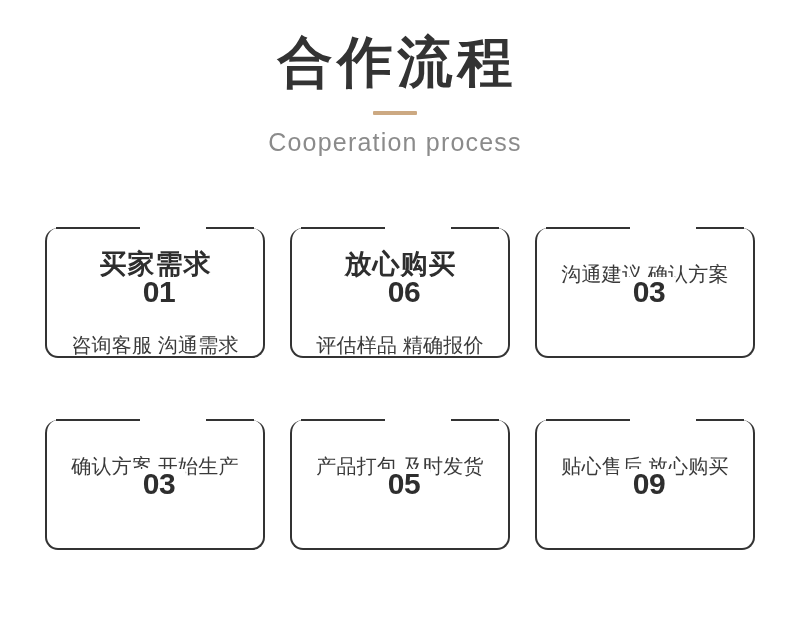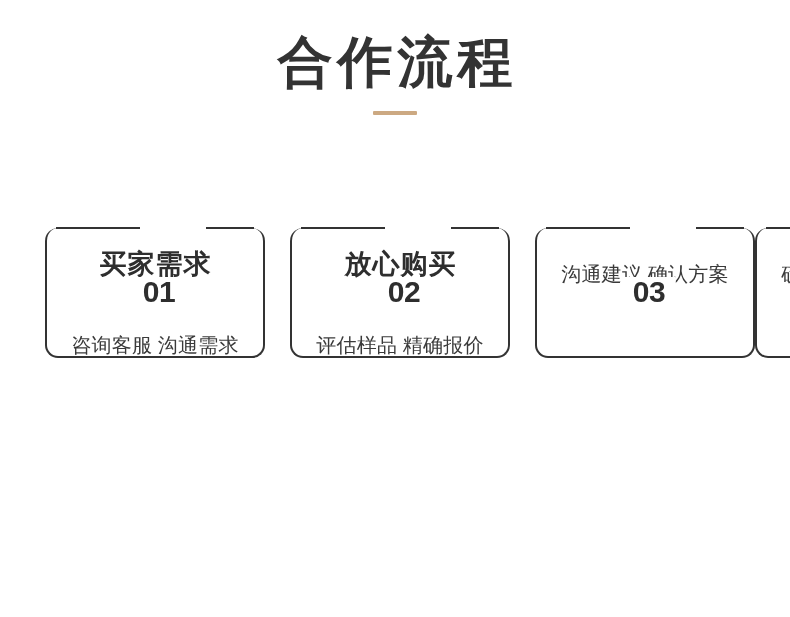--- a/index.html
+++ b/index.html
@@ -48,22 +48,22 @@
     line-height: 1.1;
   }
 
   
   .grid {
     position: absolute;
     left: 45px;
     top: 214px;
     width: 710px;
     display: flex;
-    flex-direction: row;
-    row-gap: 106px;
+    flex-direction: column;
+    row-gap: 48px;
   }
   .grid-row {
     display: flex;
     column-gap: 25px;
   }
 
   .card {
     position: relative;
     width: 220px;
     height: 130px;
@@ -133,20 +133,21 @@
     margin: 13px 0 0 0;
     white-space: nowrap;
   }
 </style>
 </head>
 <body>
 
 <div class="header">
   <h1 class="page-title">合作流程</h1>
   <div class="title-divider"></div>
+  <p class="page-subtitle">Cooperation process</p>
 </div>
 
 <div class="grid">
 
   <div class="grid-row">
 
     <div class="card">
       <div class="card-top">
         <span class="card-top-seg left"></span>
         <span class="card-top-seg right"></span>
@@ -156,21 +157,21 @@
         <p class="card-title">买家需求</p>
         <p class="card-desc">咨询客服 沟通需求</p>
       </div>
     </div>
 
     <div class="card">
       <div class="card-top">
         <span class="card-top-seg left"></span>
         <span class="card-top-seg right"></span>
       </div>
-      <div class="card-number">02</div>
+      <div class="card-number">06</div>
       <div class="card-body">
         <p class="card-title">放心购买</p>
         <p class="card-desc">评估样品 精确报价</p>
       </div>
     </div>
 
     <div class="card">
       <div class="card-top">
         <span class="card-top-seg left"></span>
         <span class="card-top-seg right"></span>

